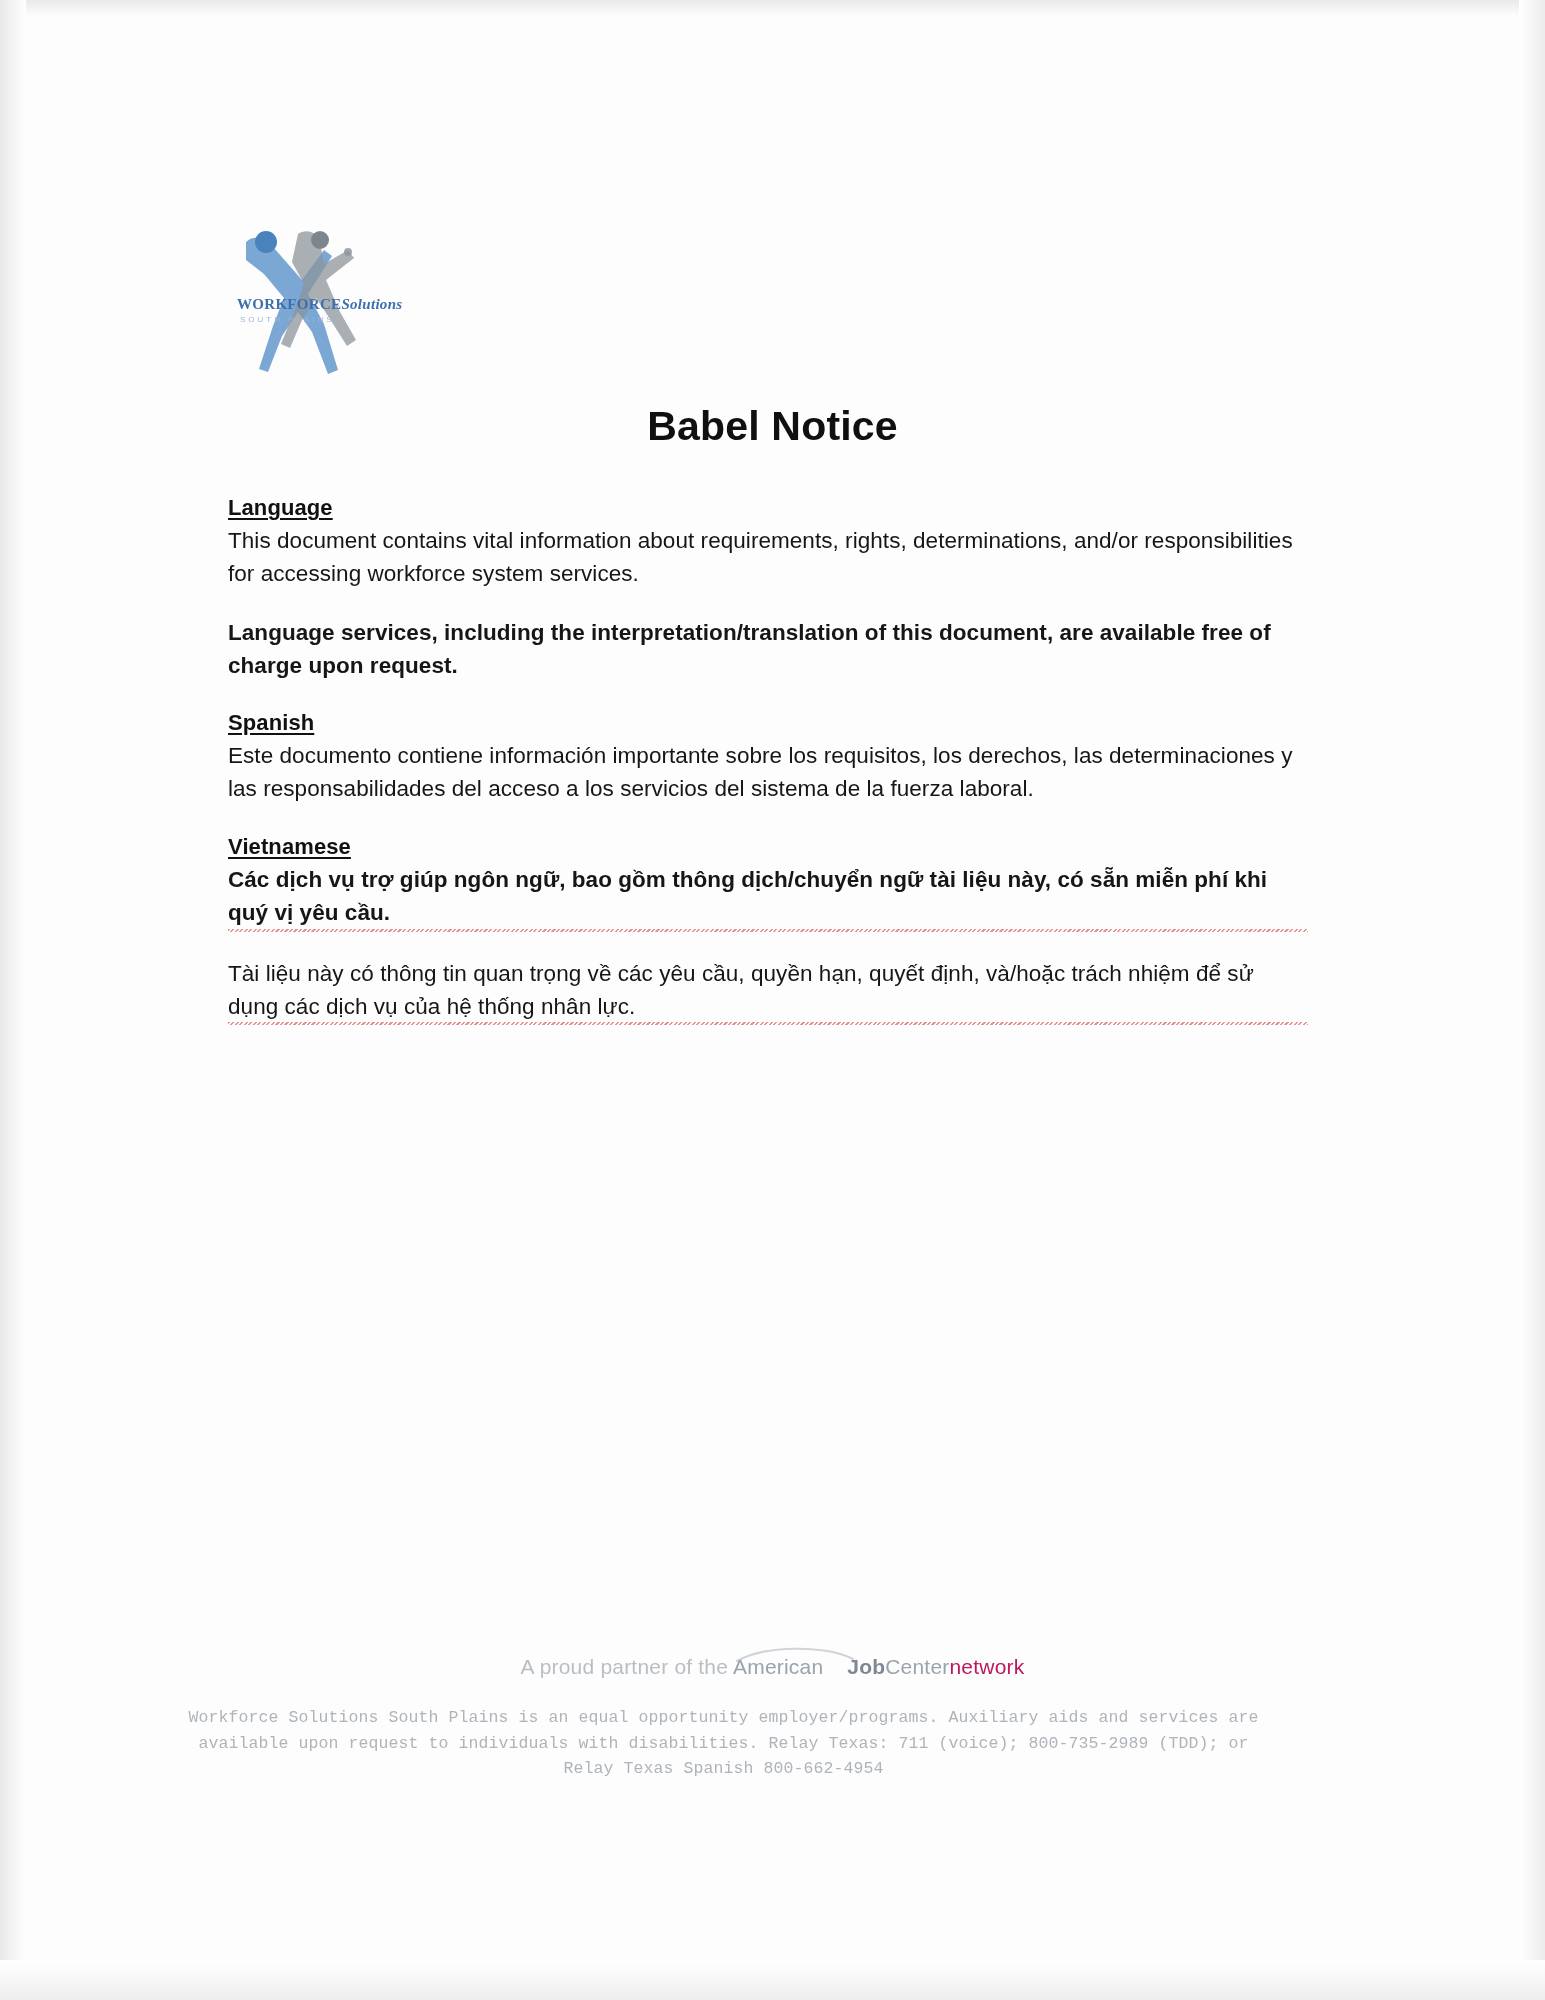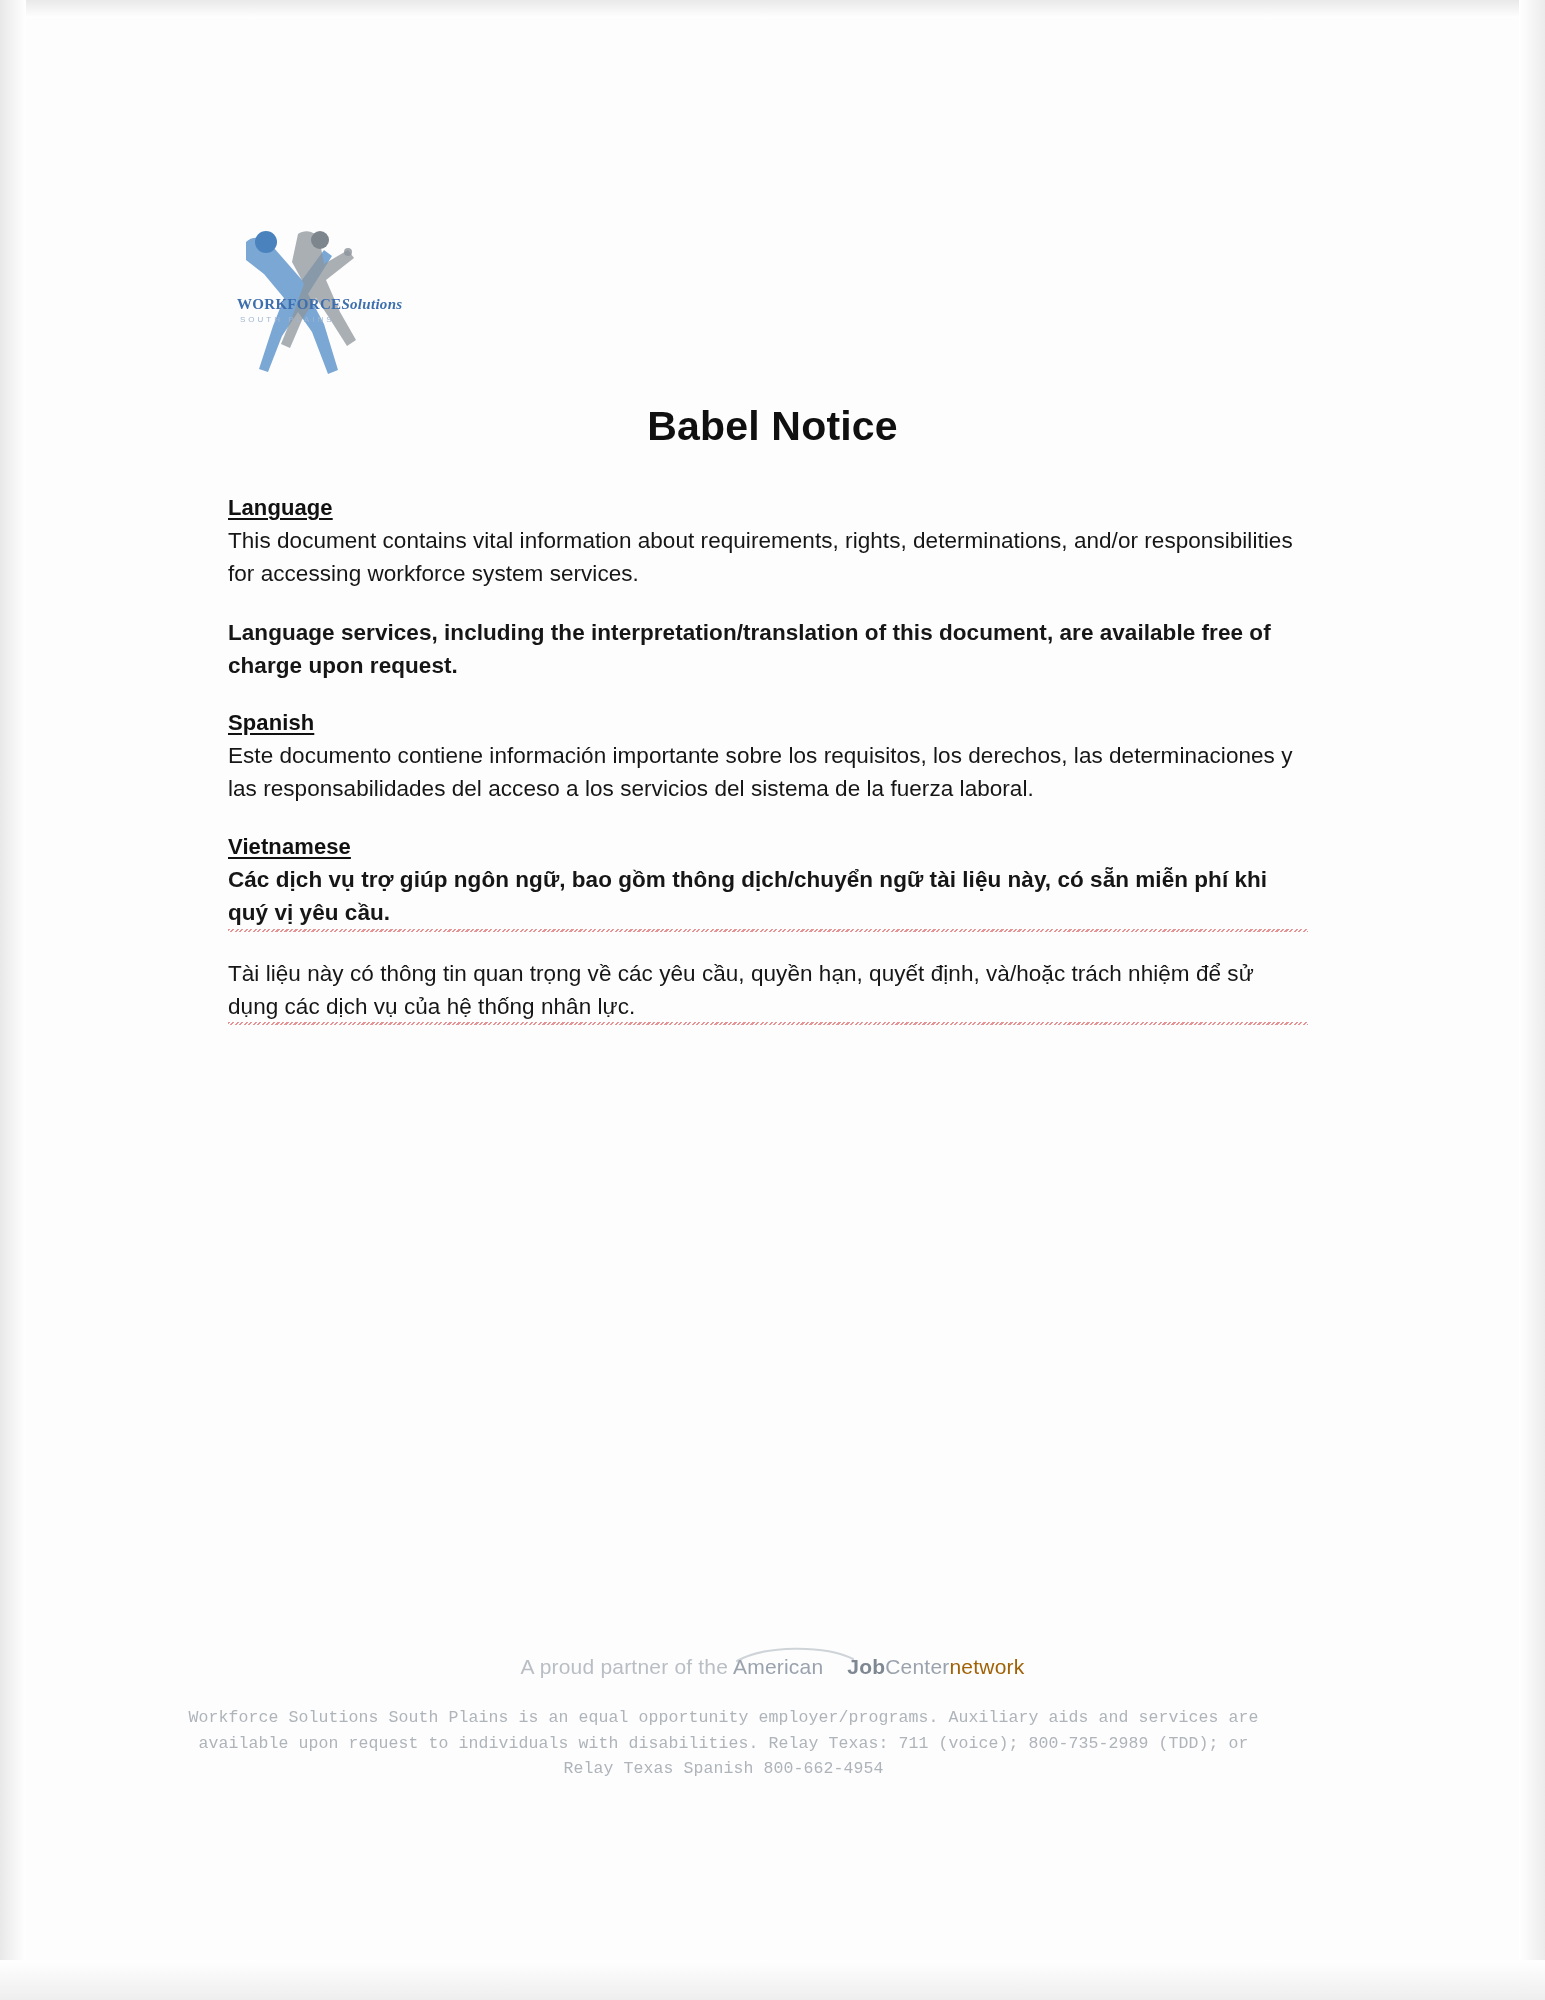--- a/index.html
+++ b/index.html
@@ -160,21 +160,21 @@
     top: 1655px;
     width: 1545px;
     text-align: center;
     font-size: 21px;
     color: #b9bec4;
     letter-spacing: 0.2px;
   }
   .footer-partner .ajc-american { color: #9aa3ad; }
   .footer-partner .ajc-job { color: #7f8892; font-weight: bold; margin-left: 24px; }
   .footer-partner .ajc-center { color: #9aa3ad; }
-  .footer-partner .ajc-network { color: #a16207; }
+  .footer-partner .ajc-network { color: #be185d; }
 
   .swoosh {
     position: absolute;
     left: 735px;
     top: 1645px;
     width: 120px;
     height: 18px;
   }
 
   .footer-legal {

